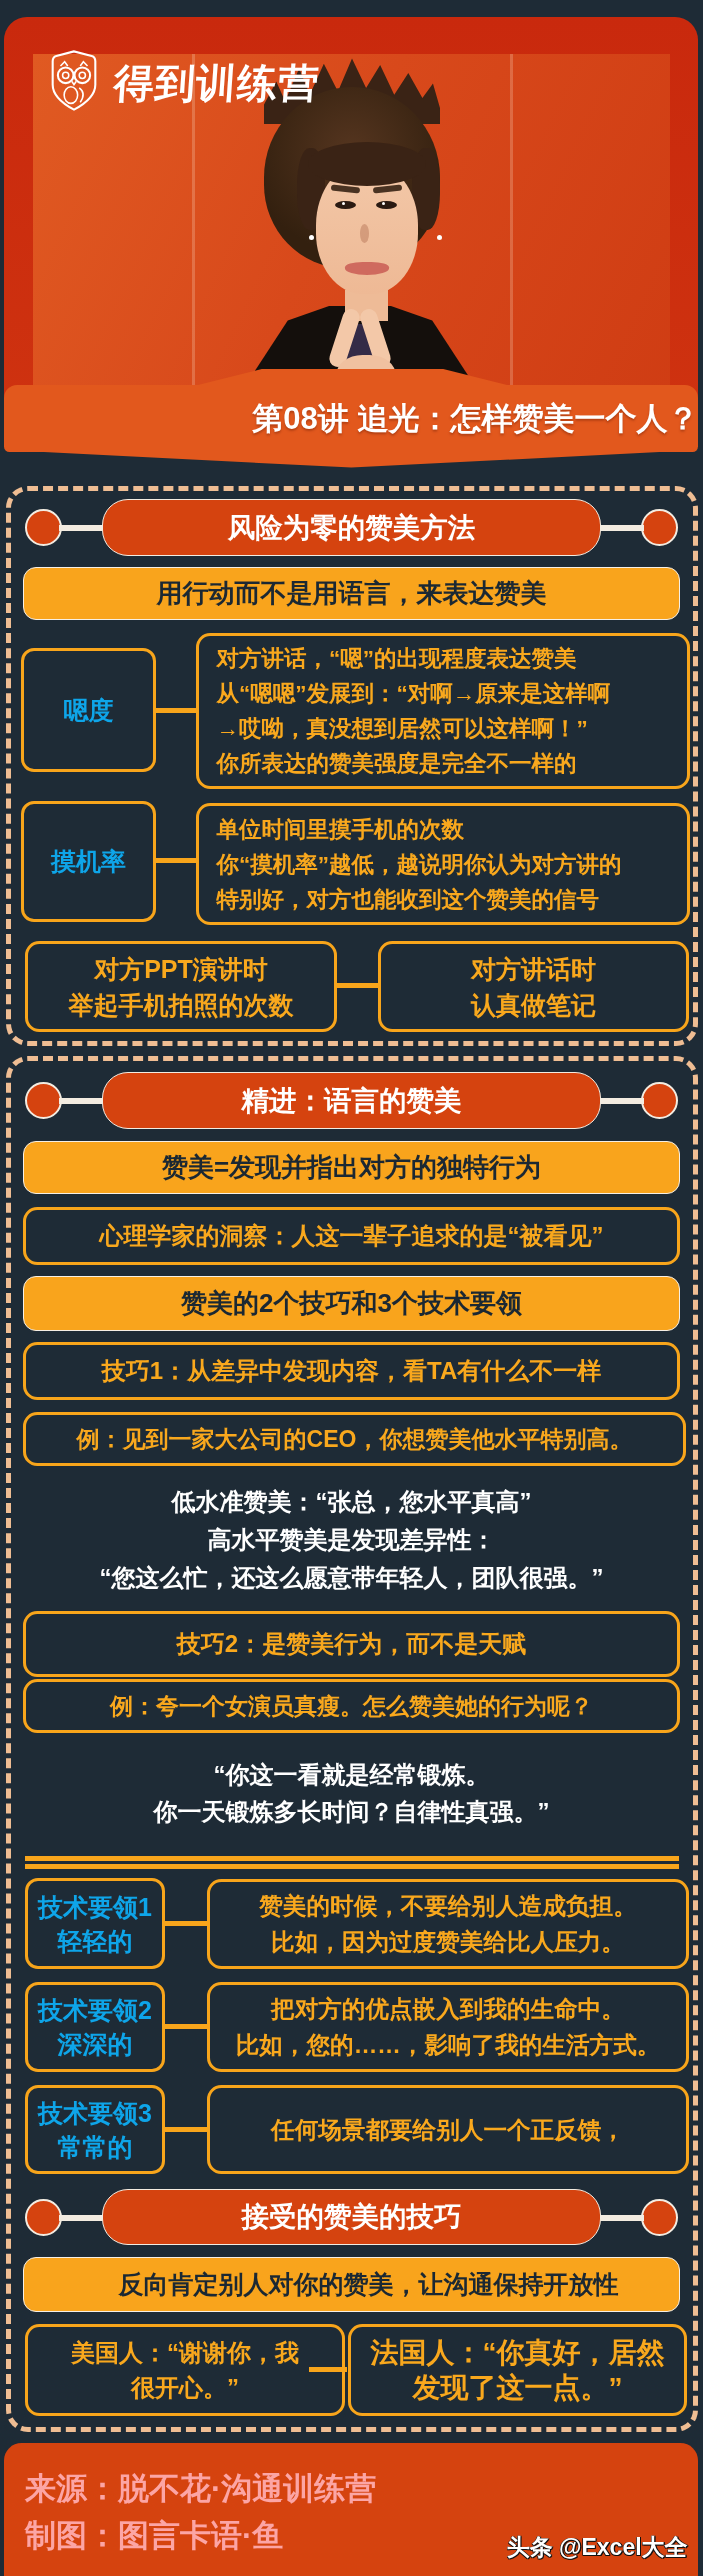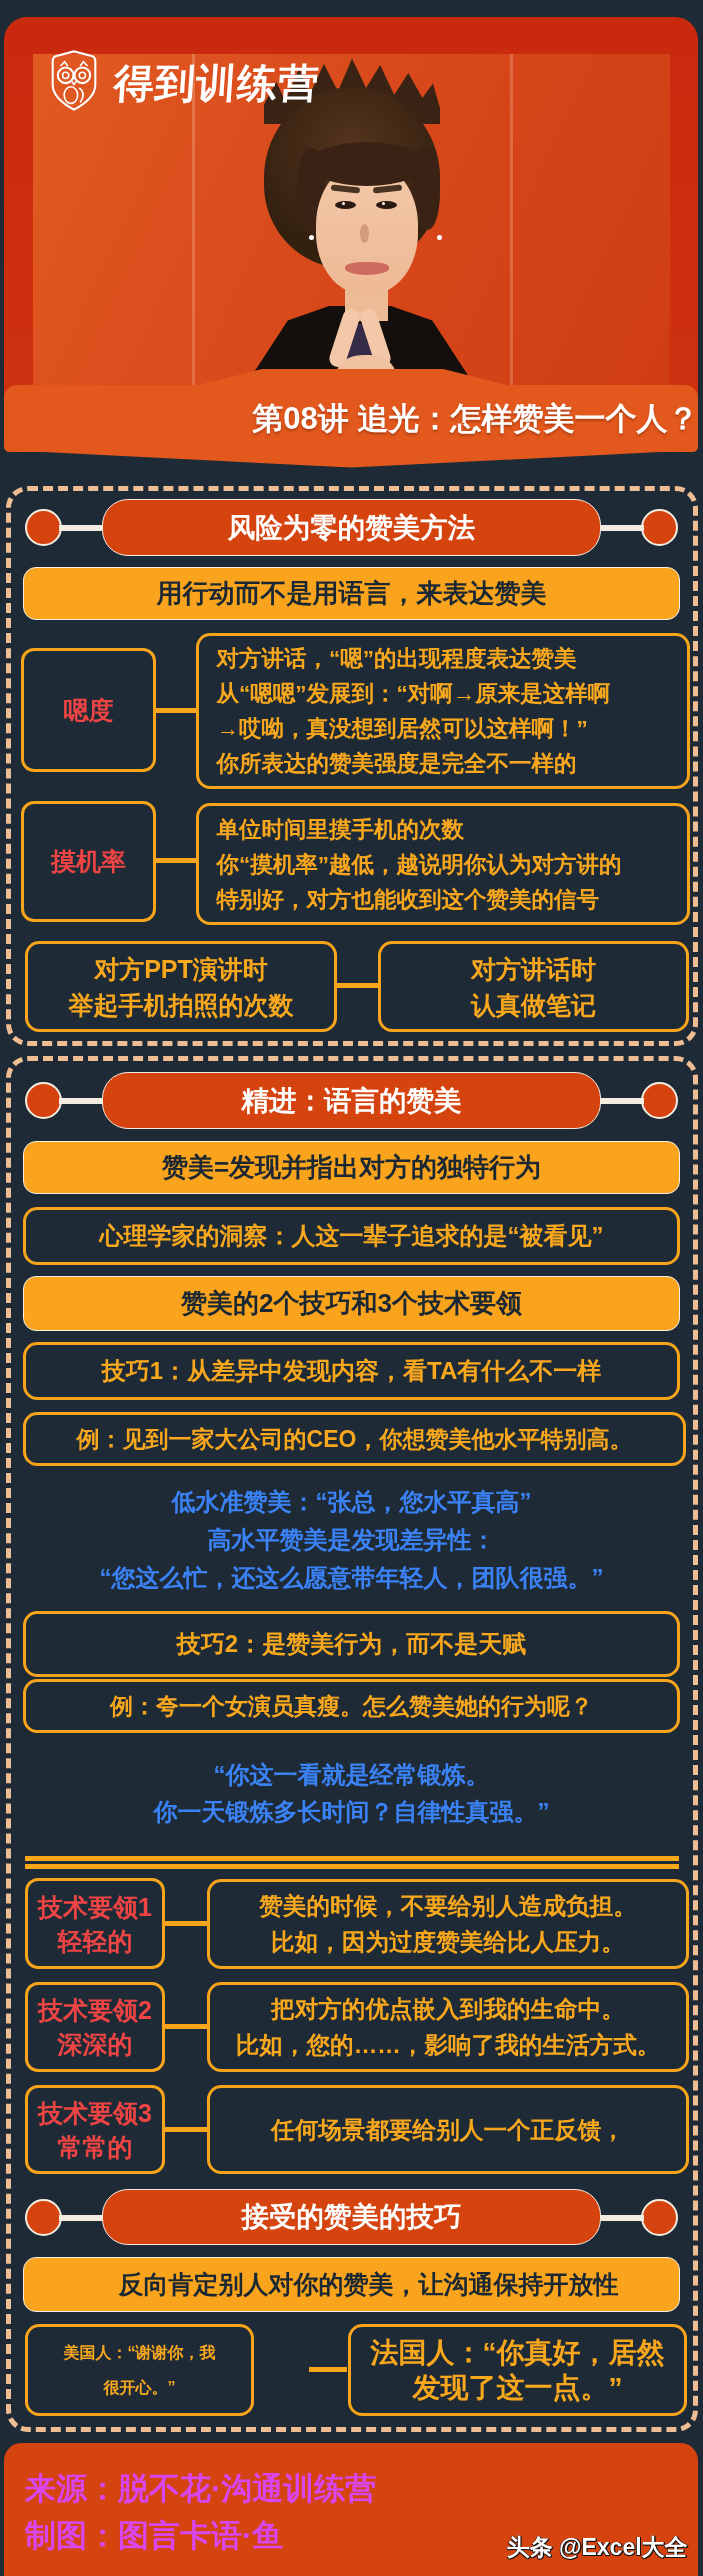--- a/index.html
+++ b/index.html
@@ -34,30 +34,30 @@
     color:#1b2833; display:flex; align-items:center; justify-content:center;
     font-size:26px; white-space:nowrap; }
   .circle { background:#d5430f; border:2.2px solid #f3ece1; border-radius:50%; }
   .wline { background:#f3ece1; }
   .conn { background:#f8a51b; }
   
   .obox { border:3.3px solid #f8a51b; border-radius:14.3px; color:#f9a81d;
     display:flex; flex-direction:column; align-items:center; justify-content:center;
     font-size:24px; text-align:center; }
   .obox.leftal { align-items:flex-start; text-align:left; padding:0 17.6px; }
-  .lbox { border:3.3px solid #f8a51b; border-radius:13px; color:#ef4444;
+  .lbox { border:3.3px solid #f8a51b; border-radius:13px; color:#0ea5e9;
     display:flex; flex-direction:column; align-items:center; justify-content:center;
     font-size:25px; line-height:35px; text-align:center; }
-  .note { color:#3b82f6; text-align:center; font-size:24px; }
+  .note { color:#ffffff; text-align:center; font-size:24px; }
   .rowtext { font-size:22.5px; line-height:35px; }
   .pairtext { font-size:25px; line-height:36px; }
   .esstext { font-size:23.6px; line-height:36px; }
   
   .footer { background:#d5430f; border-radius:17.6px 17.6px 0 0; }
-  .footer-line { color:#d946ef; font-size:31px; white-space:nowrap; }
+  .footer-line { color:#fca5a5; font-size:31px; white-space:nowrap; }
   .watermark { color:#fff; font-size:23px; white-space:nowrap;
     text-shadow: 1.1px 1.1px 0 #111, -0.5px -0.5px 0 #111, 1.1px -0.5px 0 #111, -0.5px 1.1px 0 #111; }
   
   .hairspikes { background:#3a2315;
     clip-path: polygon(0 70%,7% 35%,12% 65%,20% 15%,26% 55%,34% 8%,42% 50%,50% 0,58% 45%,66% 10%,74% 55%,82% 22%,90% 60%,96% 38%,100% 75%,100% 100%,0 100%); }
   .hairblob { background: radial-gradient(circle at 50% 35%, #55351f, #33200f 70%); border-radius: 50% 50% 46% 46%; }
   .sidehair { background:#3a2315; border-radius:45%; }
   .face { background: linear-gradient(#f3c8a8,#eeb995); border-radius: 48% 48% 46% 46%; }
   .fringe { background:#3a2315; border-radius:50%; }
   .brow { background:#4a3322; border-radius:3.3px; }
@@ -254,21 +254,21 @@
 <div class="a wline" style="left:59px;top:2215px;width:44px;height:5.5px;"></div>
 <div class="a wline" style="left:600px;top:2215px;width:44px;height:5.5px;"></div>
 <div class="a red-bar" style="left:102px;top:2189px;width:499px;height:56px;">
   <span>接受的赞美的技巧</span>
 </div>
 
 <div class="a amber-bar" style="left:23px;top:2257px;width:657px;height:55px;font-size:25px;padding-left:34px;">
   <span>反向肯定别人对你的赞美，让沟通保持开放性</span>
 </div>
 
-<div class="a obox pairtext" style="left:25px;top:2324px;width:229px;height:92px;font-size:16px;line-height:35px;">
+<div class="a obox pairtext" style="left:25px;top:2324px;width:320px;height:92px;font-size:24px;line-height:35px;">
   <div>美国人：“谢谢你，我</div>
   <div>很开心。”</div>
 </div>
 <div class="a conn" style="left:309px;top:2367px;width:38px;height:5px;"></div>
 <div class="a obox pairtext" style="left:348px;top:2324px;width:339px;height:92px;font-size:28px;line-height:35px;">
   <div>法国人：“你真好，居然</div>
   <div>发现了这一点。”</div>
 </div>
 
 <div class="a footer" style="left:4.4px;top:2443px;width:694px;height:133px;"></div>

